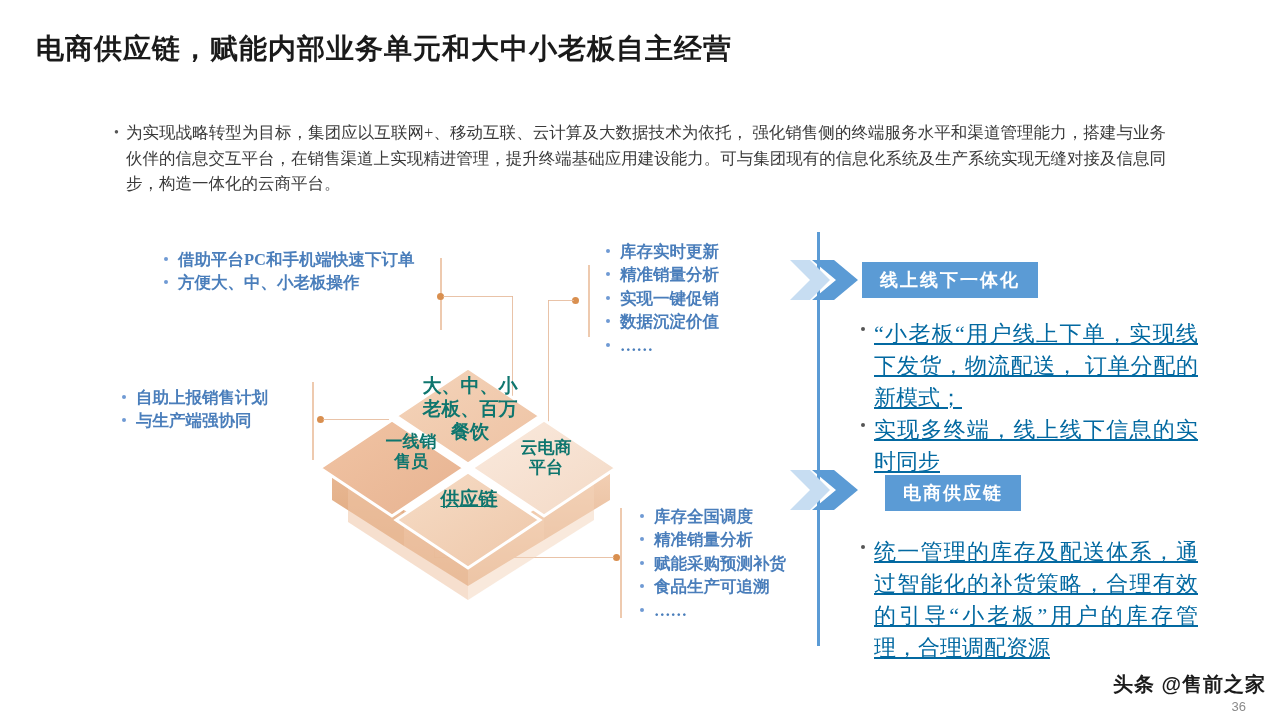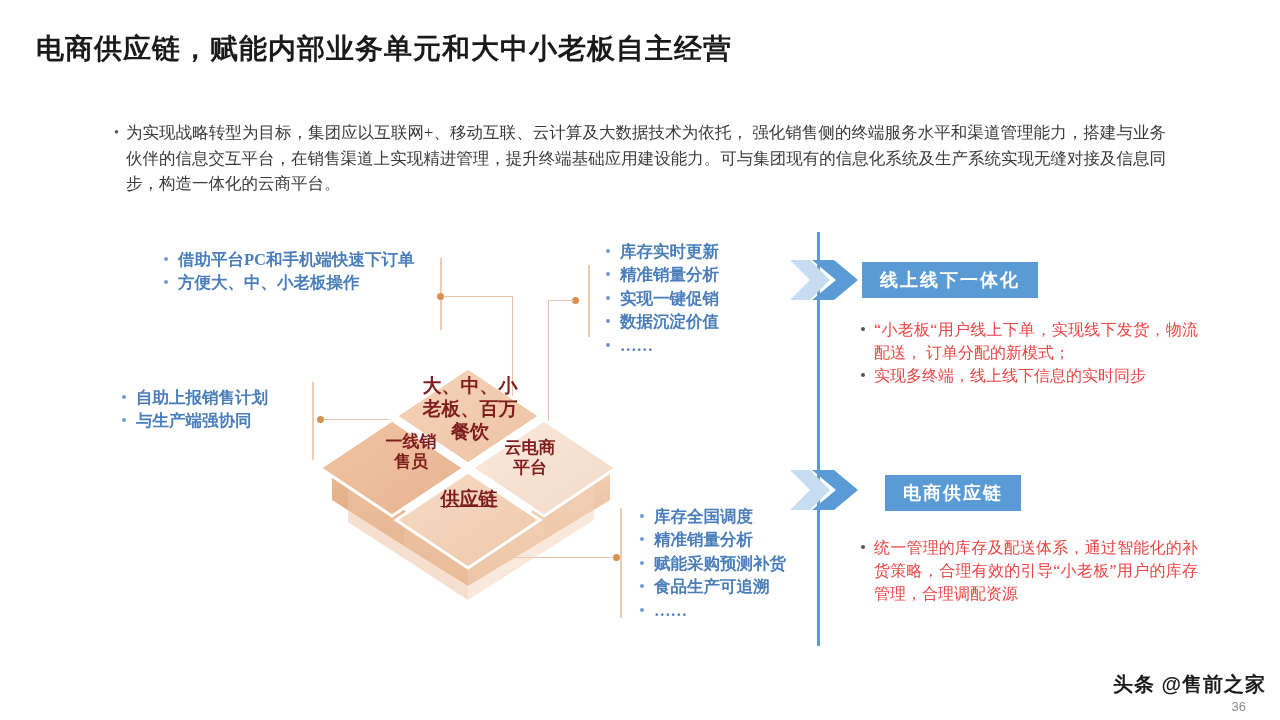--- a/index.html
+++ b/index.html
@@ -54,48 +54,48 @@
   .vbar{position:absolute;width:2px;background:#e8b894;opacity:.75;}
   .hline{position:absolute;height:1px;background:#e5b999;opacity:.85;}
   .vline{position:absolute;width:1px;background:#e5b999;opacity:.85;}
   .dot{position:absolute;width:7px;height:7px;border-radius:50%;
        background:#d98f4f;}
 
   
   .iso{position:absolute;left:318px;top:360px;width:300px;height:250px;}
   .iso svg{display:block;}
   .iso-label{
-    position:absolute;color:#7f1d1d;font-weight:bold;
+    position:absolute;color:#0f766e;font-weight:bold;
     text-align:center;line-height:1.2;pointer-events:none;
     font-family:"Liberation Serif","DejaVu Serif",serif;
   }
   #lbl-boss{left:72px;top:15px;width:160px;font-size:19px;}
   #lbl-sales{left:38px;top:72px;width:110px;font-size:17px;}
-  #lbl-cloud{left:164px;top:78px;width:96px;font-size:17px;}
+  #lbl-cloud{left:180px;top:78px;width:96px;font-size:17px;}
   #lbl-chain{left:96px;top:128px;width:110px;font-size:19px;text-decoration:underline;}
 
   
   .spine{position:absolute;left:817px;top:232px;width:3px;height:414px;
          background:#5b9bd5;}
   .chev{position:absolute;width:74px;height:48px;}
 
   
   .panel-title{
     position:absolute;background:#5b9bd5;color:#ffffff;
     font-family:"Liberation Sans","DejaVu Sans",sans-serif;
     font-weight:bold;font-size:18px;letter-spacing:2px;
     padding:6px 18px;white-space:nowrap;
   }
   #pt-1{left:862px;top:262px;}
   #pt-2{left:885px;top:475px;}
 
   .panel-body{position:absolute;width:340px;}
   .panel-body .li{
     position:relative;padding-left:16px;
-    font-size:16px;color:#ef4444;line-height:1.45;text-align:justify;
+    font-size:22px;color:#0369a1;line-height:1.45;text-align:justify;text-decoration:underline;
   }
   .panel-body .li::before{
     content:"";position:absolute;left:3px;top:9px;
     width:4px;height:4px;border-radius:50%;background:#555;
   }
   #pb-1{left:858px;top:318px;}
   #pb-2{left:858px;top:536px;}
 
   
   .watermark{

